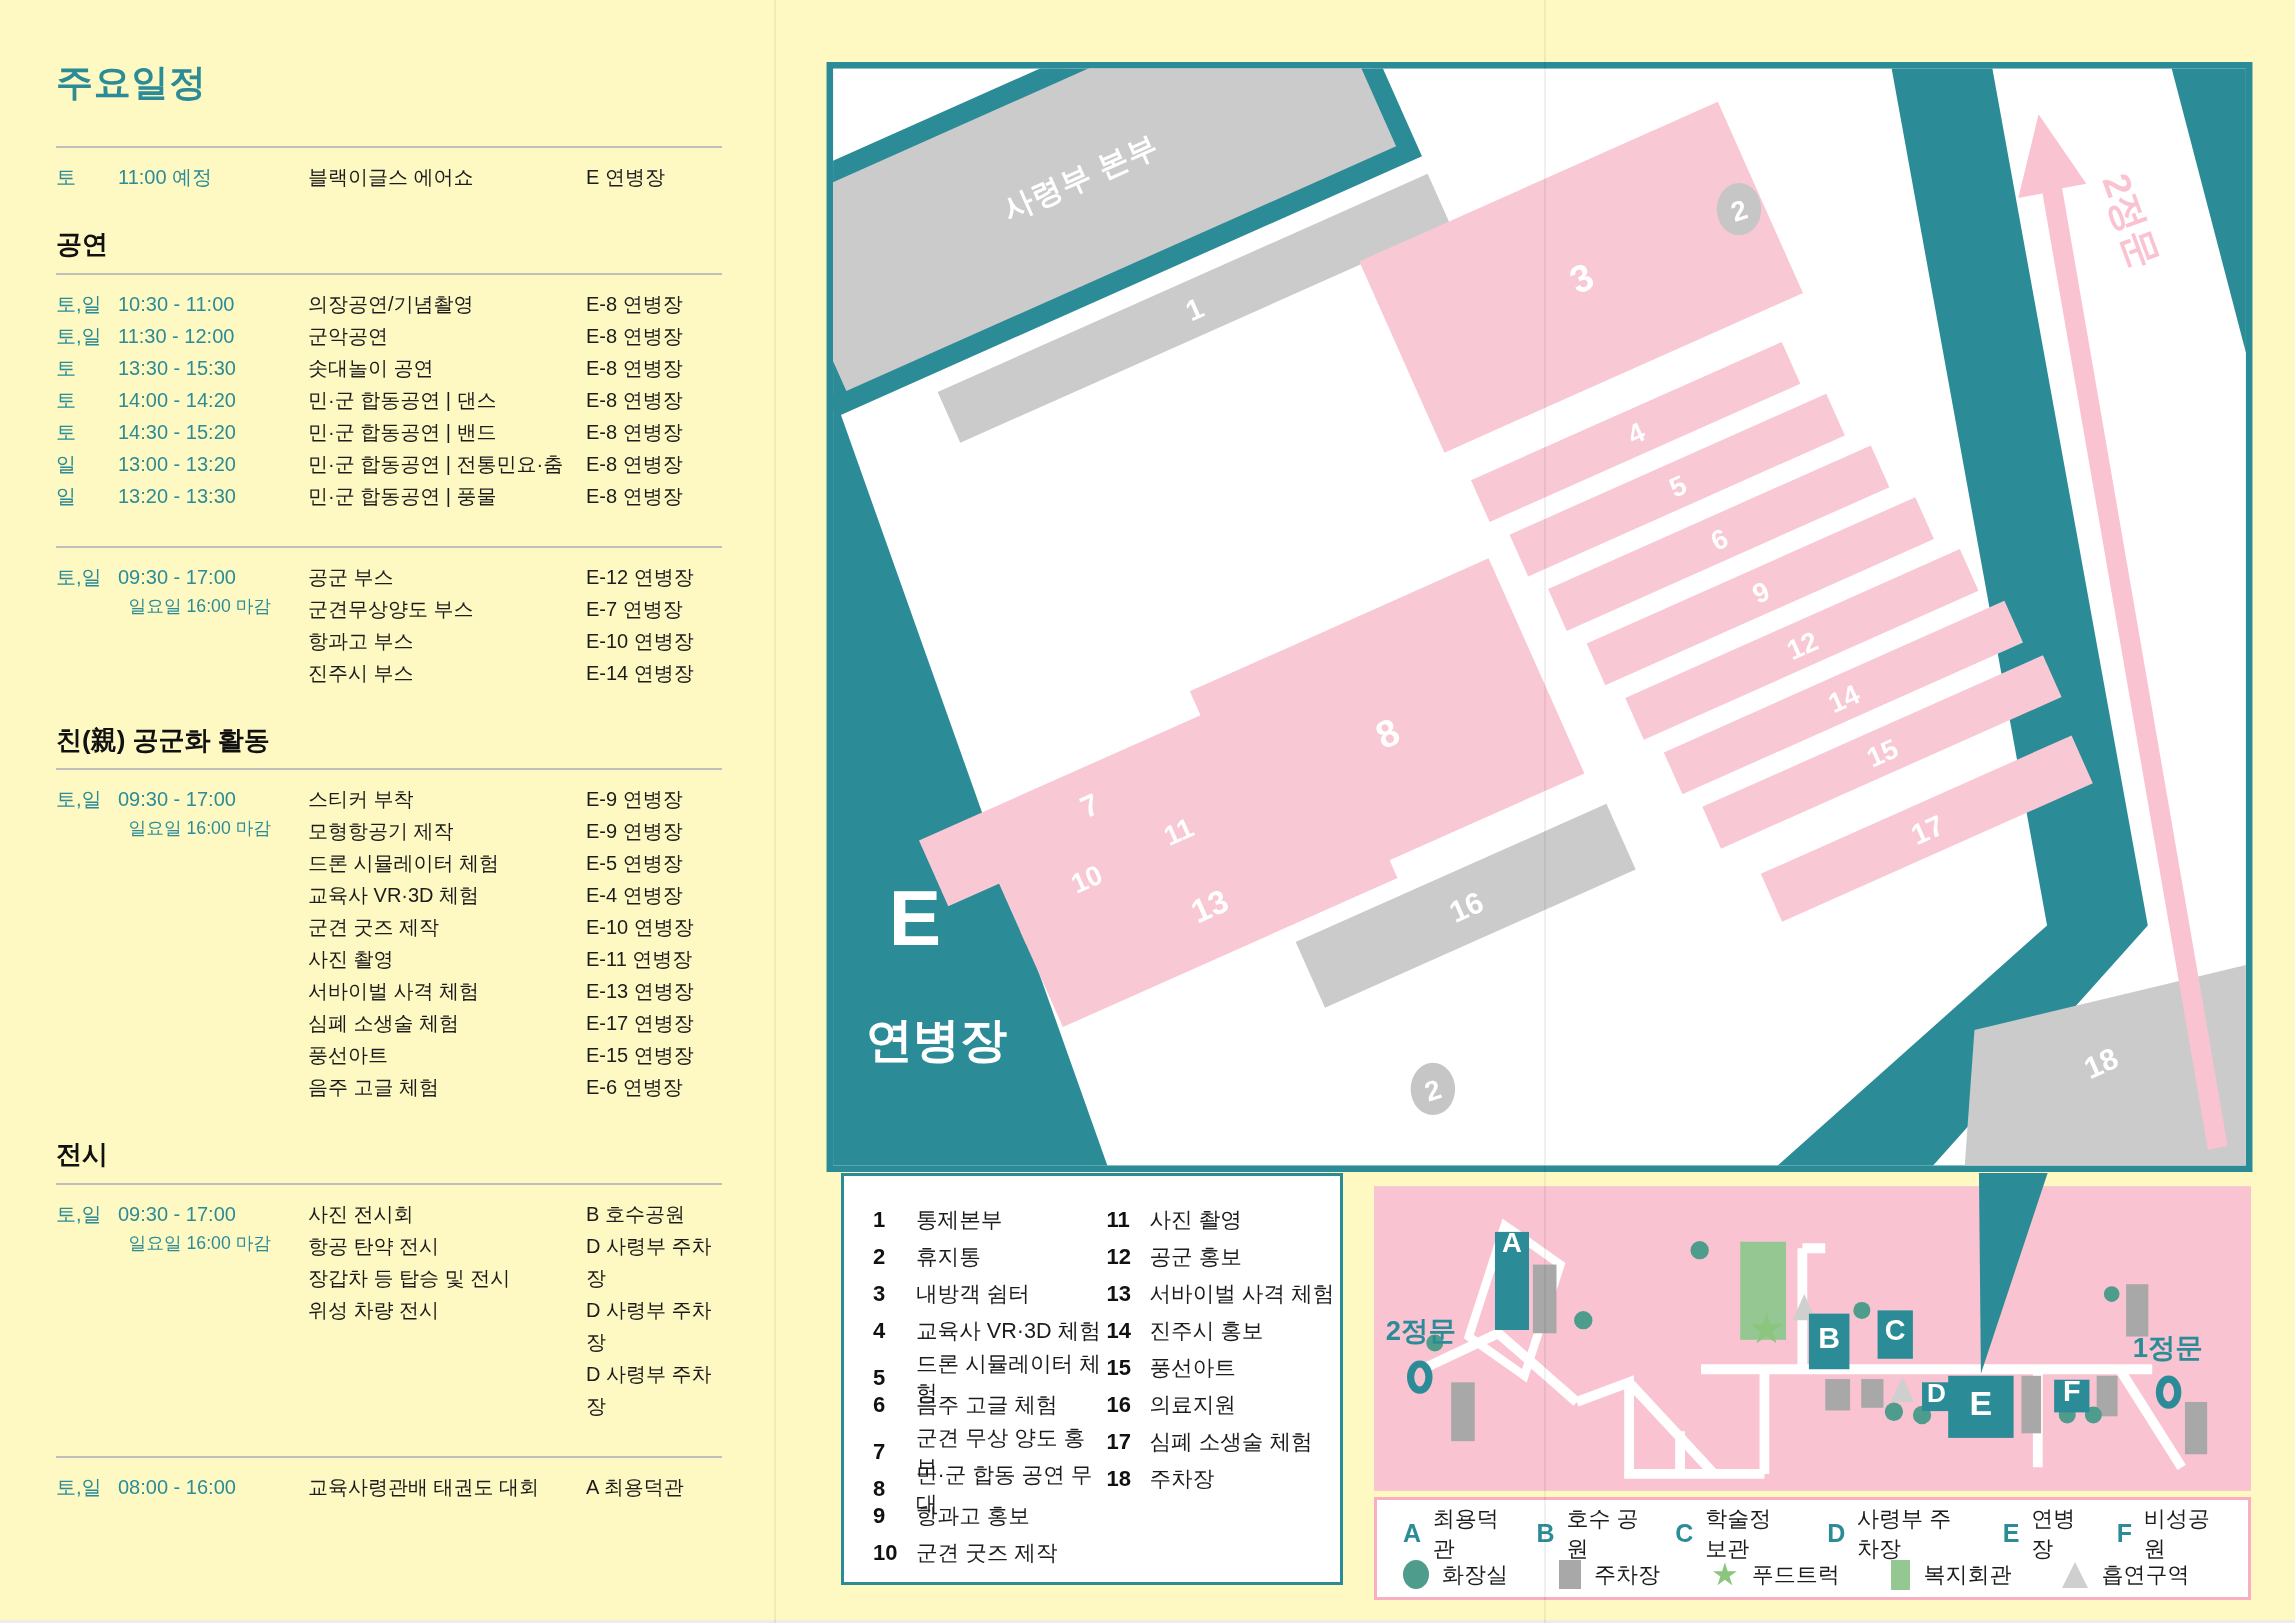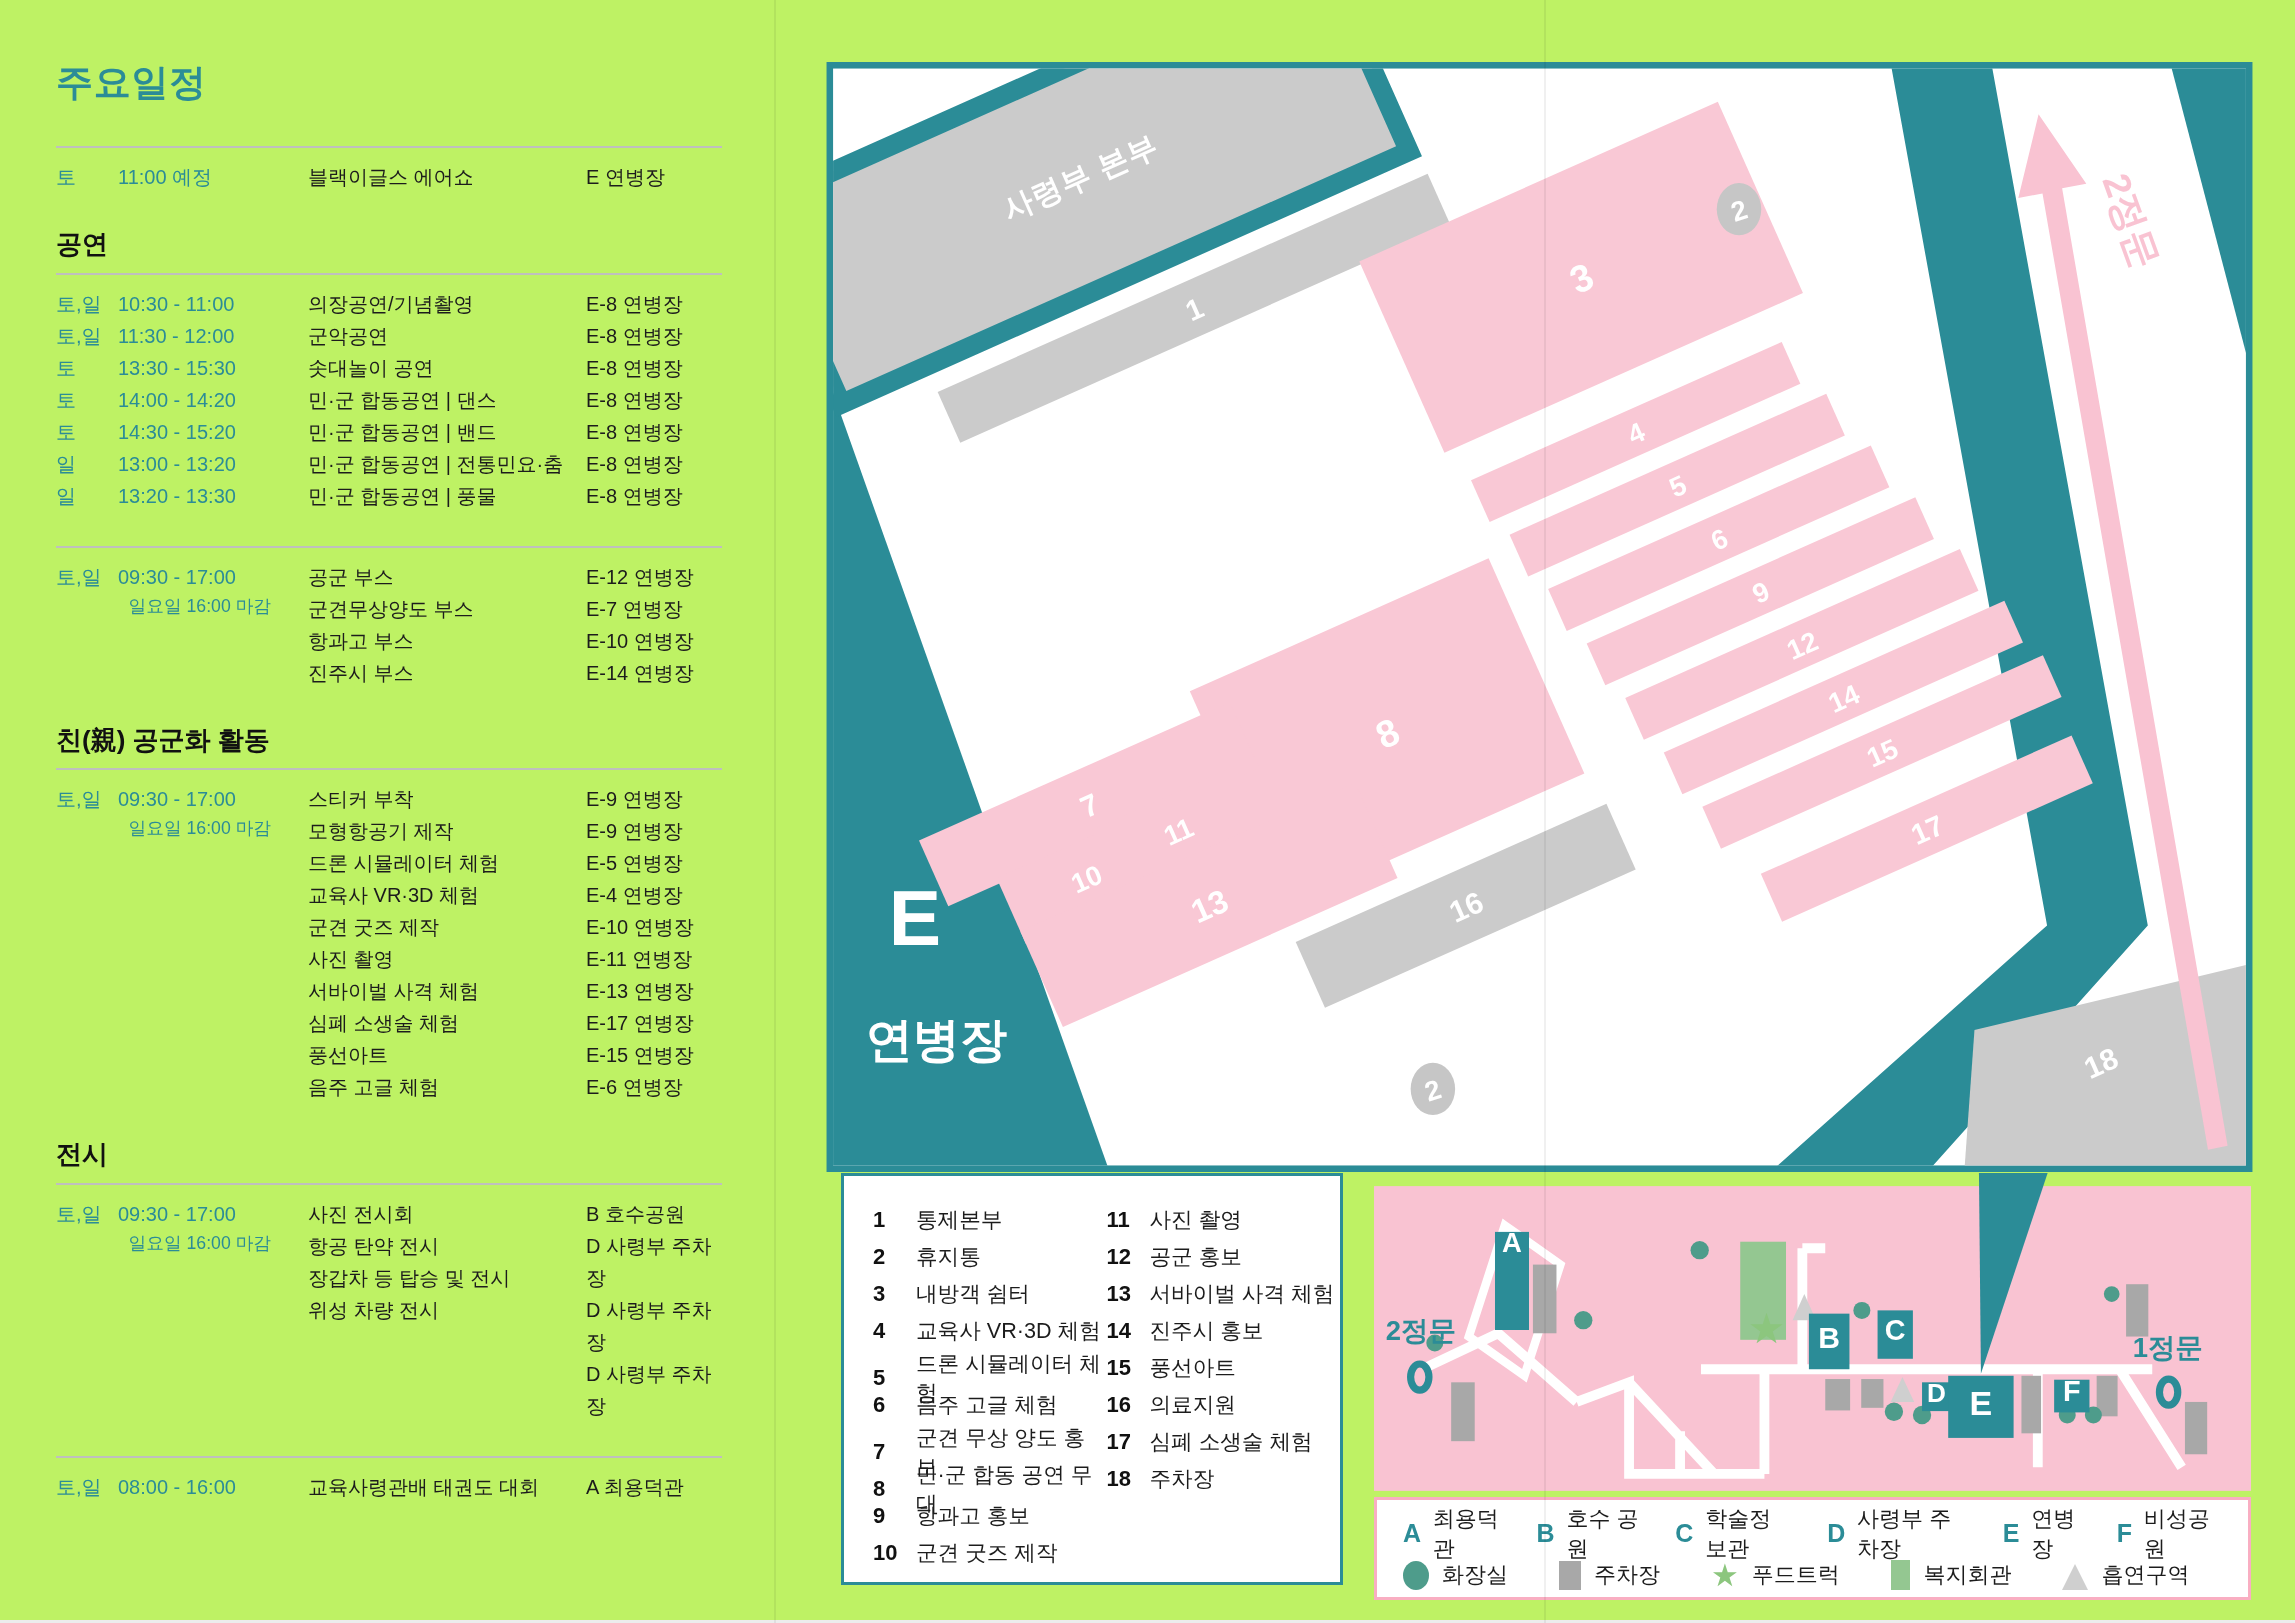--- a/index.html
+++ b/index.html
@@ -1,16 +1,16 @@
 <!DOCTYPE html>
 <html style="font-size:10.5px"><head>
 <meta charset="utf-8">
 <style>
   html,body{margin:0;padding:0;background:#fff;}
-  #page{position:relative;width:2295px;height:1623px;background:#bef264;
+  #page{position:relative;width:2295px;height:1623px;background:#fef9c3;
         font-family:"Liberation Sans","DejaVu Sans",sans-serif;overflow:hidden;color:#1c1c1c;}
 
   
   #schedule{position:absolute;left:56px;top:58px;width:666px;}
   .sched-title{font-size:37px;font-weight:bold;color:#2b8c97;margin:0 0 38px 0;letter-spacing:0.7px;}
   .section{margin-bottom:34px;}
   .section h2{font-size:26px;font-weight:bold;color:#111;margin:0 0 10.5px 0;}
   .section .divider{height:2px;background:#bfbfbf;margin:0 0 13px 0;}
   .group{display:grid;grid-template-columns:62px 190px 278px 1fr;align-items:start;}
   .cell{font-size:20px;line-height:32px;}
@@ -33,21 +33,21 @@
   .lnrow{display:grid;grid-template-columns:43px 1fr;height:37px;align-items:center;}
   .lnnum{font-size:22px;font-weight:bold;color:#111;}
   .lnlabel{font-size:21.6px;color:#1c1c1c;}
 
   #legend-places{position:absolute;left:1374px;top:1497px;width:877px;height:103px;
       background:#fff;border:3.3px solid #f9aec2;box-sizing:border-box;padding:13px 0 0 26px;}
   .lprow{display:flex;align-items:center;height:41px;}
   .lpitem{display:flex;align-items:center;margin-right:35px;}
   .lpletter{font-size:25px;font-weight:bold;color:#2b8c97;margin-right:11.8px;}
   .lplabel{font-size:22px;color:#1c1c1c;}
-  .symitem{display:flex;align-items:flex-end;margin-right:51px;}
+  .symitem{display:flex;align-items:center;margin-right:51px;}
   .sym{display:inline-block;margin-right:13px;}
   .sym-circle{width:26px;height:29px;border-radius:50%;background:#4e9c8b;}
   .sym-square{width:22px;height:29px;background:#a8a8a8;}
   .sym-star{font-size:31px;color:#8cc67e;line-height:29px;}
   .sym-rect{width:19.6px;height:30px;background:#94c791;}
   .sym-tri{width:0;height:0;border-left:13px solid transparent;border-right:13px solid transparent;
            border-bottom:26px solid #cfcfcf;}
 
   .fold{position:absolute;top:0;width:2px;height:1623px;background:rgba(0,0,0,0.06);z-index:50;}
   #pagebottom{position:absolute;left:0;top:1620px;width:2295px;height:3.9px;background:#ececec;}

